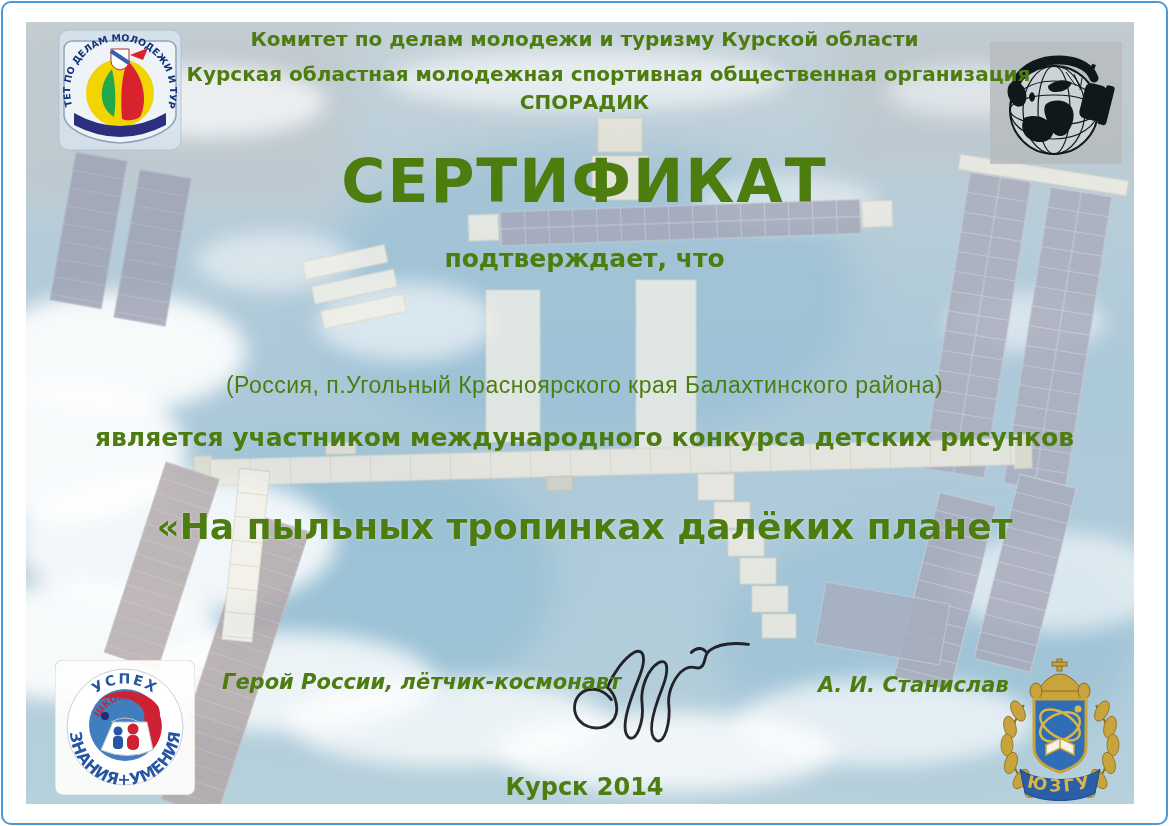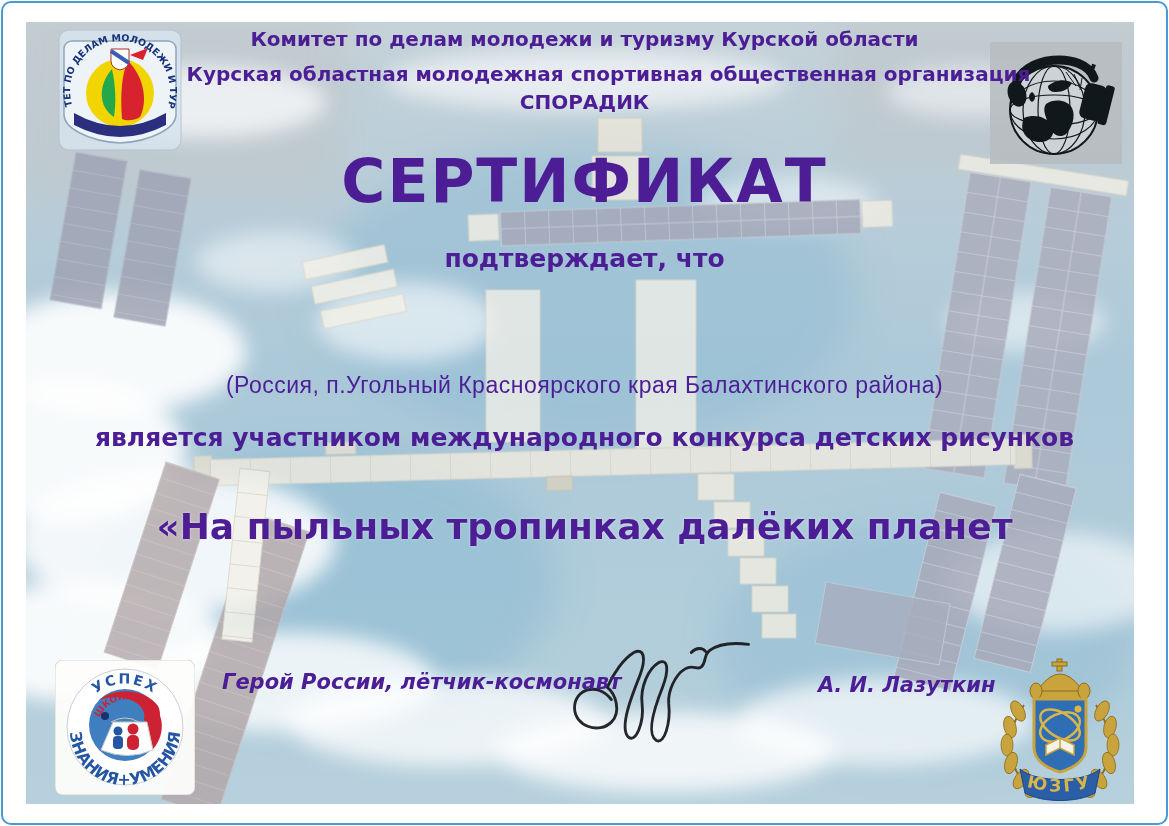--- a/index.html
+++ b/index.html
@@ -1,20 +1,20 @@
 <!DOCTYPE html>
 <html><head>
 <meta charset="utf-8">
 <style>
   html,body{margin:0;padding:0;background:#e8e8e8;}
   .page{position:relative;width:1169px;height:826px;background:#ffffff;overflow:hidden;}
   .border-frame{position:absolute;inset:1px;border:2px solid #4899d4;border-radius:10px;pointer-events:none;z-index:40;}
   .photo{position:absolute;left:26px;top:22px;width:1108px;height:782px;z-index:1;}
   .logo{position:absolute;z-index:20;}
-  .txt{position:absolute;left:0;right:0;text-align:center;color:#4c1d95;
+  .txt{position:absolute;left:0;right:0;text-align:center;color:#4d7c0f;
        font-family:"DejaVu Sans",sans-serif;z-index:30;white-space:nowrap;}
   .t-org1{top:27px;font-size:20px;font-weight:600;}
   .t-org2{top:62px;font-size:20px;font-weight:600;margin-left:48px;}
   .t-org3{top:90px;font-size:20px;font-weight:600;}
   .t-title{top:146px;font-size:60px;font-weight:700;letter-spacing:2px;}
   .t-confirms{top:244px;font-size:25px;font-weight:600;}
   .t-name{top:286px;font-size:60px;font-weight:400;letter-spacing:1px;
           font-family:"Liberation Sans",sans-serif;}
   .t-loc{top:372px;font-size:23px;font-weight:400;letter-spacing:0.5px;
          font-family:"Liberation Sans",sans-serif;}
@@ -284,21 +284,22 @@
 
   <div class="txt t-org1">Комитет по делам молодежи и туризму Курской области</div>
   <div class="txt t-org2">Курская областная молодежная спортивная общественная организация</div>
   <div class="txt t-org3">СПОРАДИК</div>
   <div class="txt t-title">СЕРТИФИКАТ</div>
   <div class="txt t-confirms">подтверждает, что</div>
   <div class="txt t-loc">(Россия, п.Угольный Красноярского края Балахтинского района)</div>
   <div class="txt t-statement">является участником международного конкурса детских рисунков</div>
   <div class="txt t-quote1">«На пыльных тропинках далёких планет</div>
   <div class="txt t-signer-title">Герой России, лётчик-космонавт</div>
-  <div class="txt t-signer-name">А. И. Лазуткин</div>
+  <div class="txt t-signer-name">А. И. Станислав</div>
+  <div class="txt t-footer">Курск 2014</div>
 
   <svg class="sig" width="215" height="118" viewBox="0 0 210 115" xmlns="http://www.w3.org/2000/svg">
     <g fill="none" stroke="#15151a" stroke-width="2.8" stroke-linecap="round" opacity="0.92">
       <path d="M58,62 C44,44 22,52 22,70 C22,88 46,96 58,84 C68,74 62,56 54,50 C60,36 70,22 80,16 C90,11 92,22 86,38 C78,58 66,88 74,98 C82,106 90,84 88,66 C86,50 94,32 104,26 C114,21 114,34 108,50 C100,70 92,96 102,102 C110,106 116,84 114,66 C113,54 120,38 130,32 C138,27 142,34 146,30 C151,25 148,18 154,14 C162,8 176,6 192,8"></path>
       <path d="M136,16 C141,11 147,11 150,15"></path>
     </g>
   </svg>
 
 </div>
 

